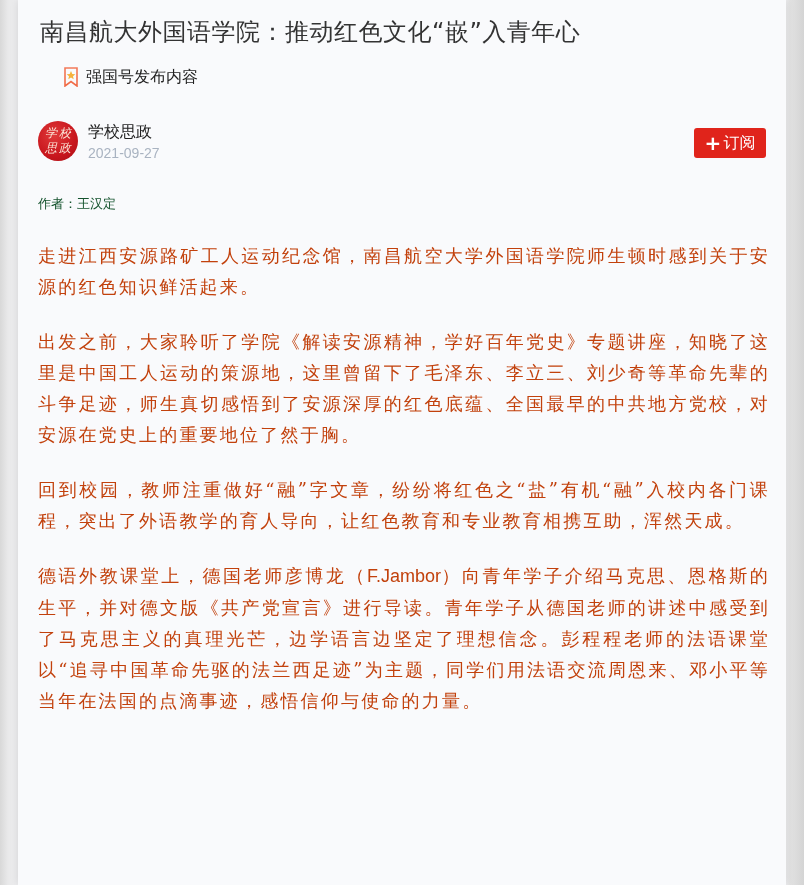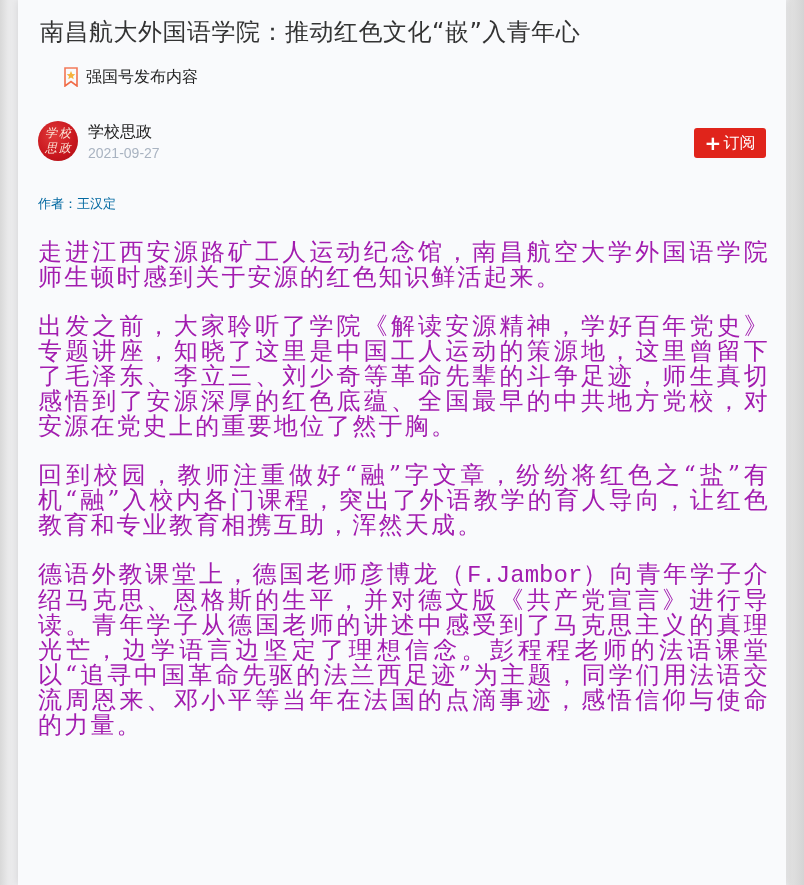--- a/index.html
+++ b/index.html
@@ -130,39 +130,39 @@
       line-height: 20px;
       margin-right: 2px;
       font-weight: bold;
     }
     .author-line {
       position: absolute;
       left: 20px;
       top: 195px;
       font-family: "DejaVu Sans", "Liberation Sans", sans-serif;
       font-size: 13px;
-      color: #0369a1;
+      color: #14532d;
     }
     .article {
       position: absolute;
       left: 20px;
       top: 240px;
       width: 732px;
     }
     .article p {
       margin: 0 0 24px 0;
-      font-size: 24px;
-      line-height: 25px;
-      color: #a21caf;
+      font-size: 18px;
+      line-height: 31px;
+      color: #c2410c;
       letter-spacing: 2.2px;
       text-align: justify;
       font-family: "DejaVu Serif", "Liberation Serif", serif;
     }
     .latin {
-      font-family: Liberation Mono, monospace;
+      font-family: Liberation Sans, sans-serif;
       letter-spacing: 0;
     }
   </style>
 </head>
 <body>
 
 <div class="card">
 
   <h1 class="title">南昌航大外国语学院：推动红色文化“嵌”入青年心</h1>
 

